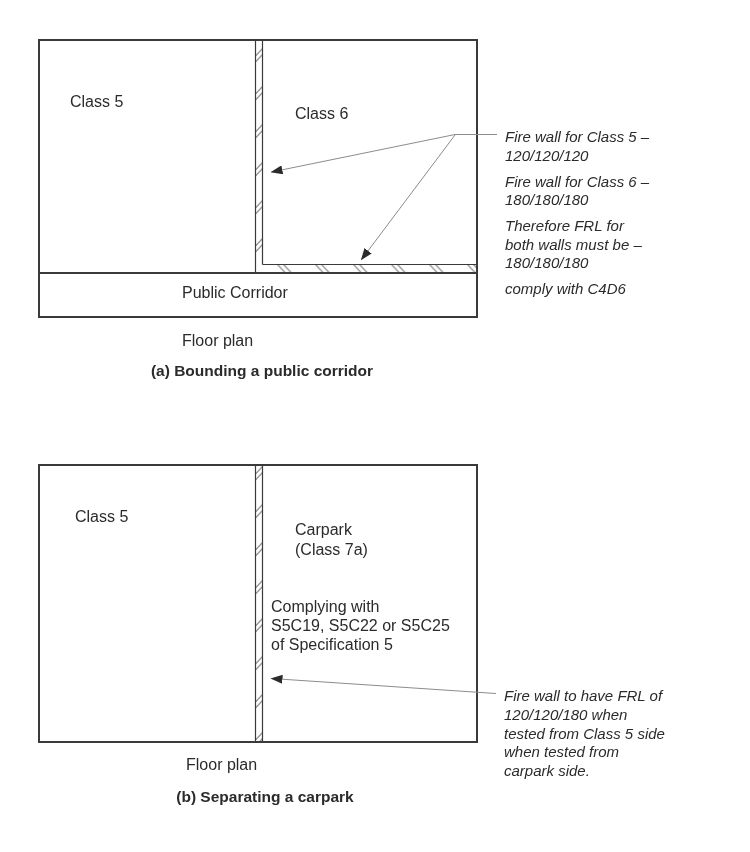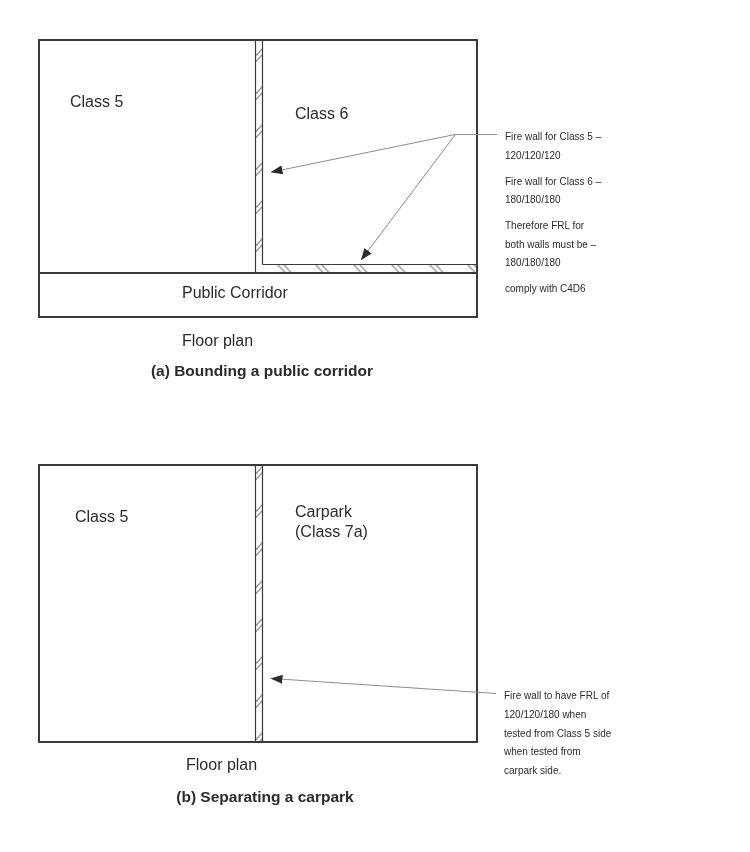--- a/index.html
+++ b/index.html
@@ -30,22 +30,23 @@
   }
   .caption {
     position: absolute;
     font-size: 15.5px;
     font-weight: bold;
     text-align: center;
     white-space: nowrap;
   }
   .notes {
     position: absolute;
-    font-size: 10px;
+    font-size: 15px;
     line-height: 18.5px;
+    font-style: italic;
   }
   .notes .para { margin: 0 0 7.5px 0; }
   .notes .line { white-space: nowrap; }
   .notes-b { line-height: 18.75px; }
   .u { text-decoration: underline; }
 </style>
 </head>
 <body>
 
 <div id="canvas">
@@ -116,25 +117,30 @@
       <div class="line">both walls must be –</div>
       <div class="line">180/180/180</div>
     </div>
     <div class="para">
       <div class="line">comply with C4D6</div>
     </div>
   </div>
 
   <div class="lbl" style="left:75px; top:507px; width:150px;">Class 5</div>
 
-  <div class="lbl" style="left:295px; top:502px; width:150px; line-height:19.5px;">
+  <div class="lbl" style="left:295px; top:520px; width:150px; line-height:19.5px;">
     <div>Carpark</div>
     <div>(Class 7a)</div>
   </div>
 
+  <div class="lbl" style="left:271px; top:597px; width:200px;">
+    <div>Complying with</div>
+    <div>S5C19, S5C22 or S5C25</div>
+    <div>of Specification 5</div>
+  </div>
 
   <div class="lbl" style="left:186px; top:755px; width:150px;">Floor plan</div>
 
   <div class="caption" style="left:90px; top:788px; width:350px;">(b) Separating a carpark</div>
 
   <div class="notes notes-b" style="left:504px; top:687px; width:190px;">
     <div class="line">Fire wall to have FRL of</div>
     <div class="line">120/120/180 when</div>
     <div class="line">tested from Class 5 side</div>
     <div class="line">when tested from</div>

